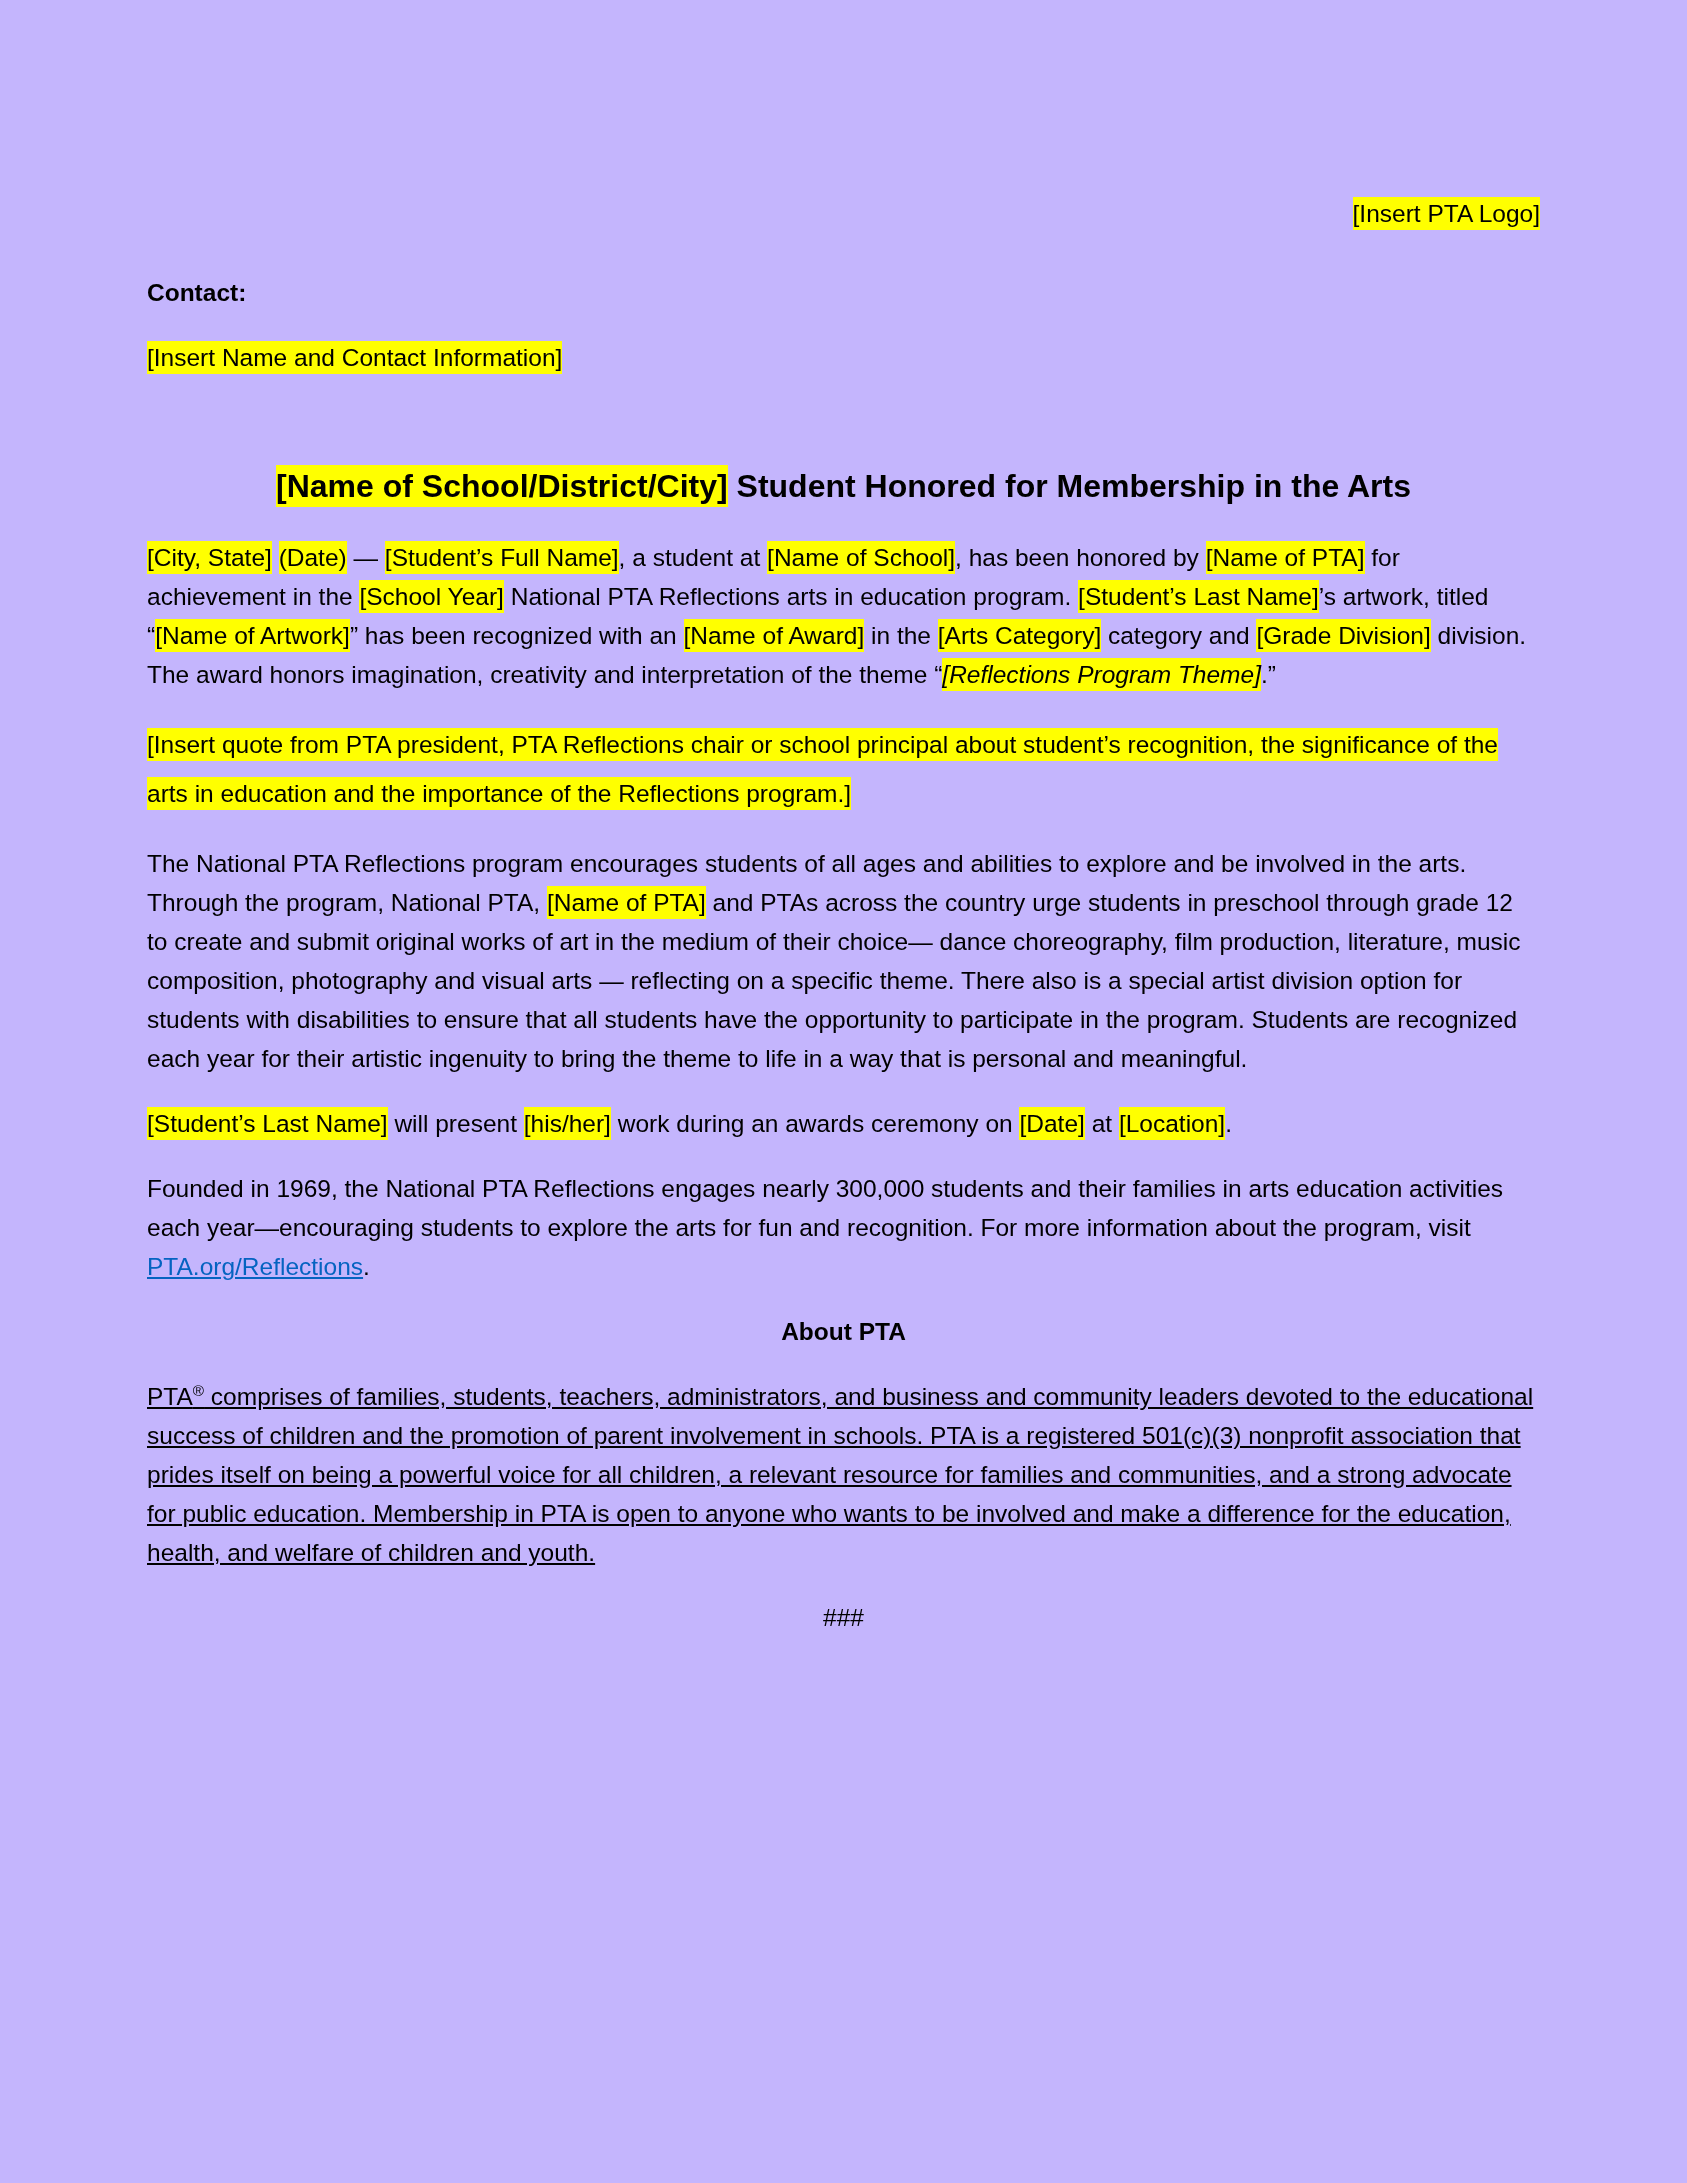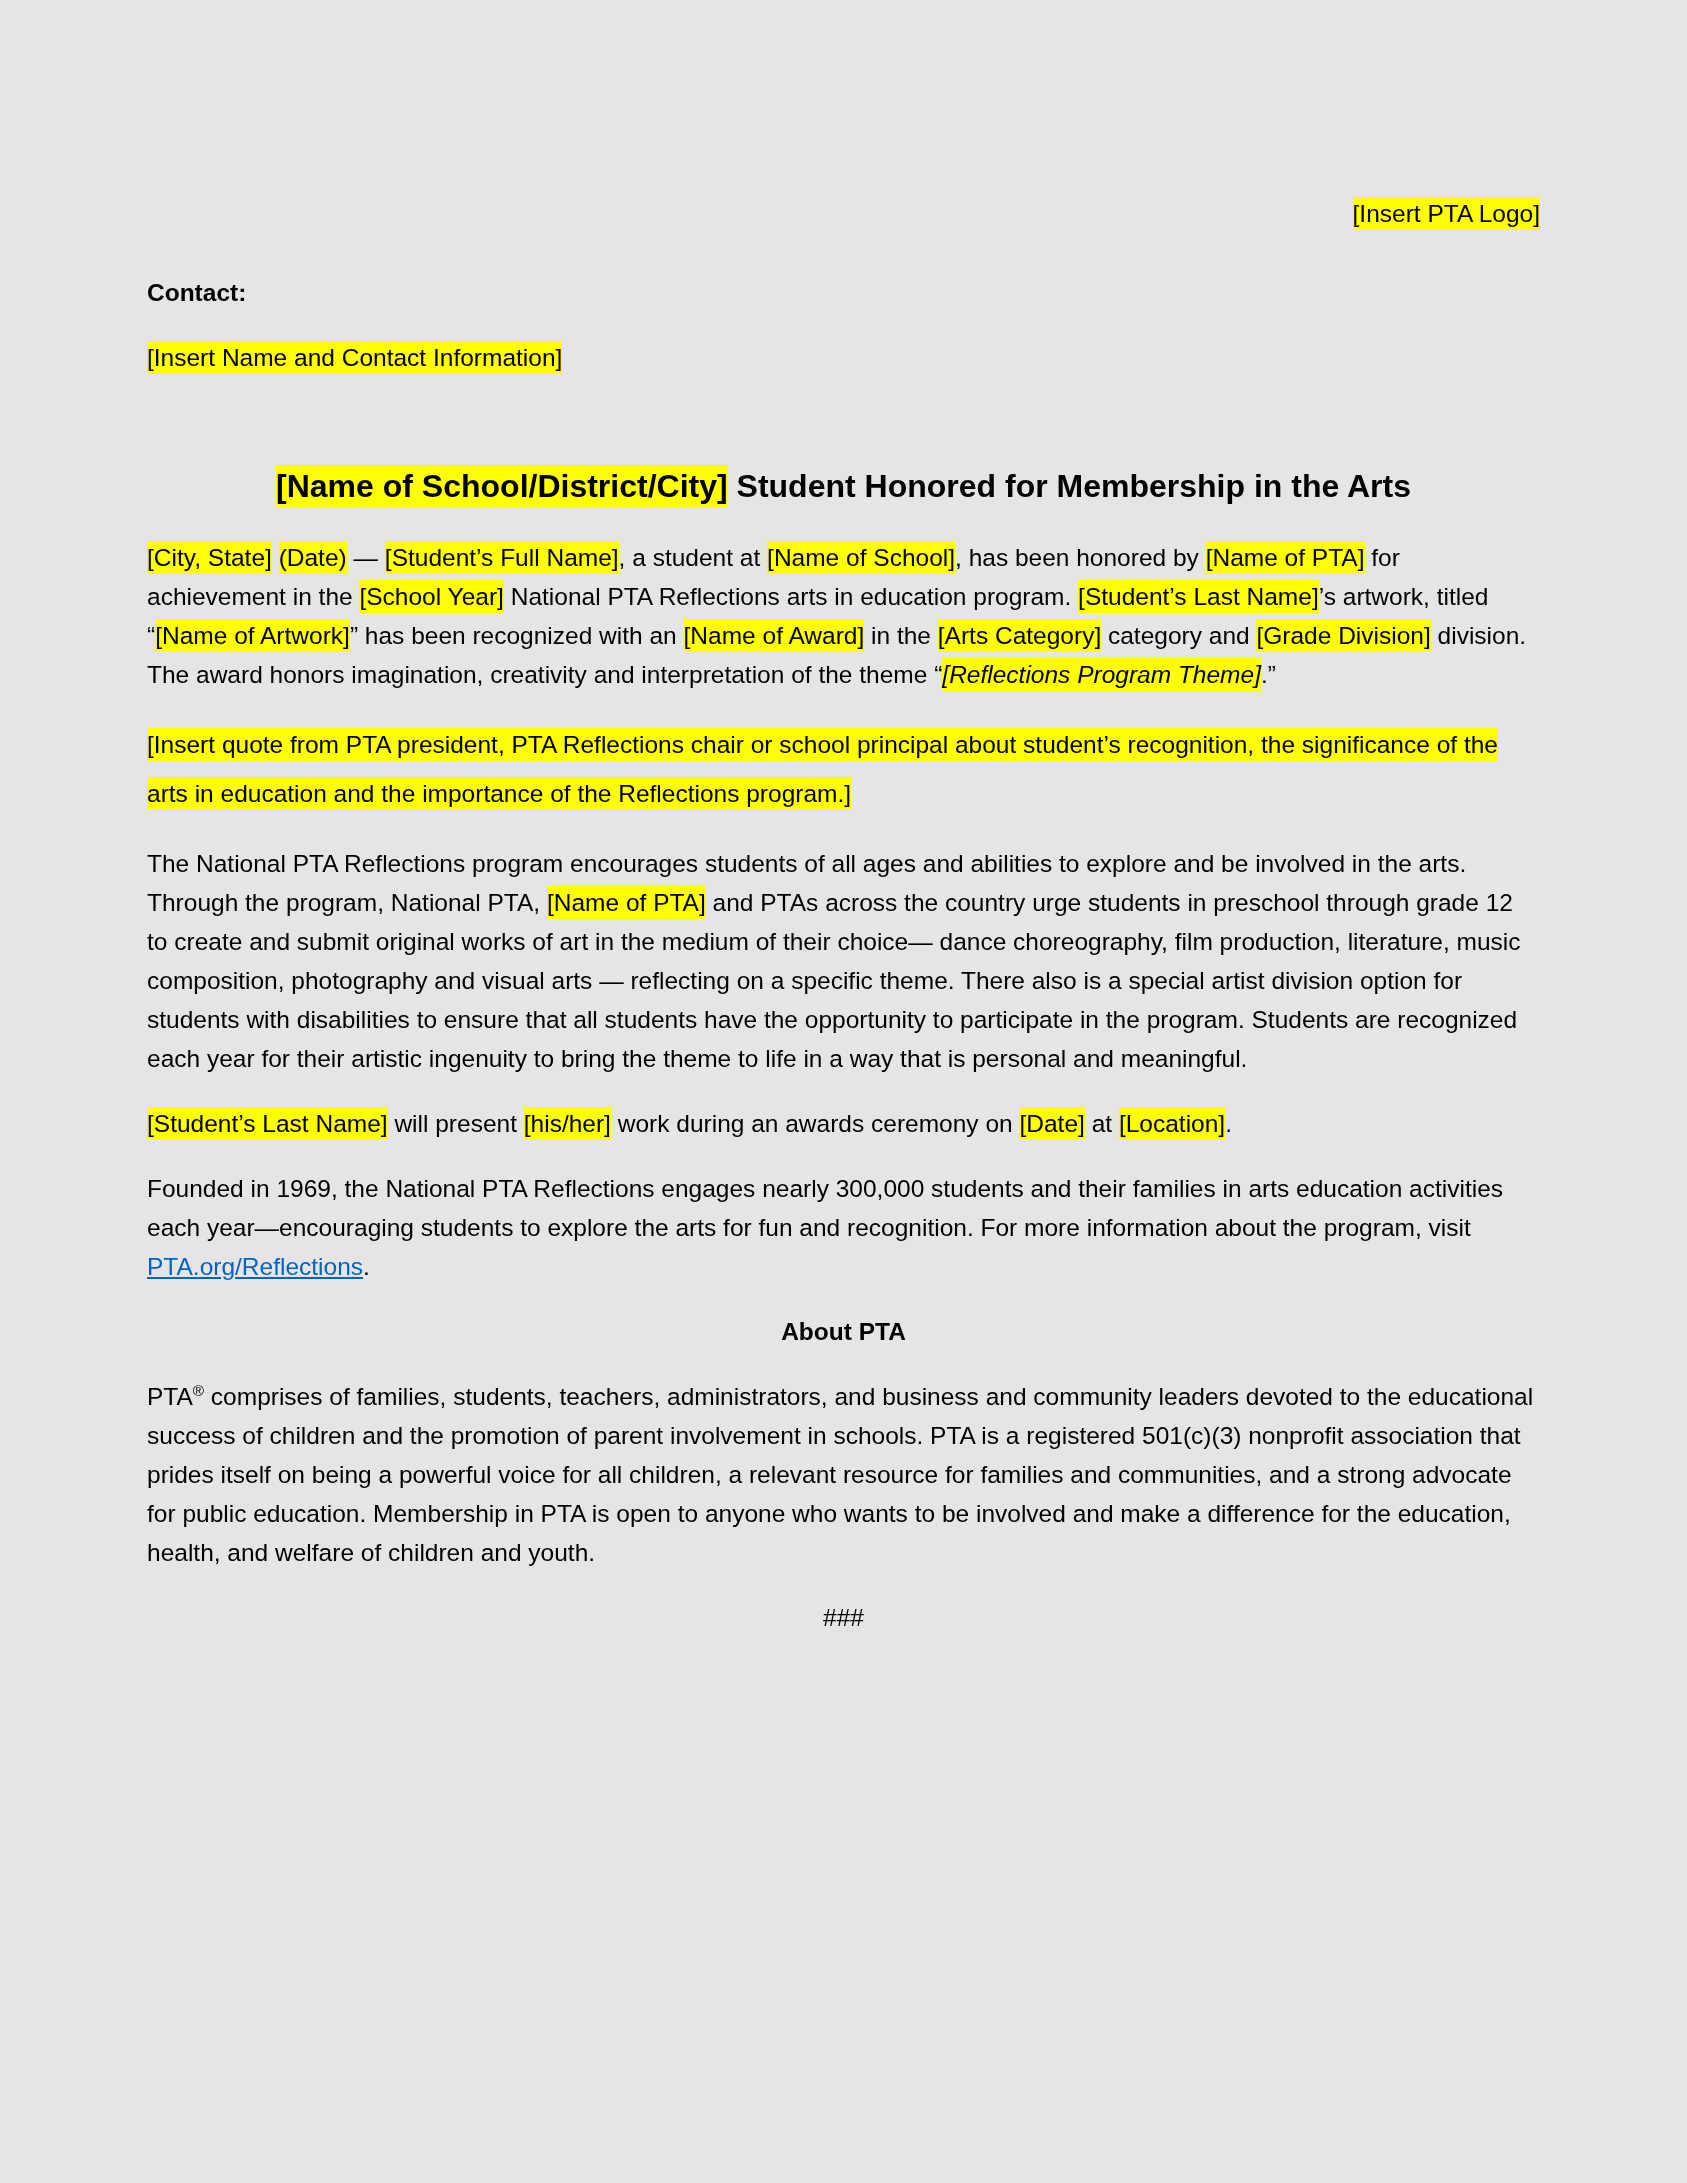--- a/index.html
+++ b/index.html
@@ -1,21 +1,21 @@
 <!DOCTYPE html>
 <html style="font-size:14px"><head>
 <meta charset="utf-8">
 <style>
   html, body { margin: 0; padding: 0; background: #ffffff; }
   .page {
     position: relative;
     width: 1687px;
     height: 2184px;
     box-sizing: border-box;
-    background: #e5e5e5;
+    background: #c4b5fd;
     padding: 194px 147px 0 147px;
     font-family: "Liberation Sans", sans-serif;
     font-size: 24.5px;
     line-height: 39px;
     color: #000000;
     overflow: hidden;
   }
   .page p { margin: 0 0 26px 0; }
   .logo-line {
     text-align: right;
@@ -32,21 +32,21 @@
     font-weight: bold;
     text-align: center;
     margin: 86px 0 28px 0;
   }
   .quote { line-height: 49px; }
   .about-heading {
     font-weight: bold;
     margin: 39px 0 0 0;
     text-align: center;
   }
-  .about-body { margin-bottom: 0; }
+  .about-body { margin-bottom: 0; text-decoration: underline; }
   .end-mark {
     text-align: center;
     margin: 38px 0 0 0;
   }
   .hl { background: #ffff00; padding: 2.6px 0; }
   .i { font-style: italic; }
   .sup { vertical-align: super; font-size: 62%; line-height: 0; }
   .link { color: #0563c1; text-decoration: underline; cursor: pointer; }
 </style>
 </head>

